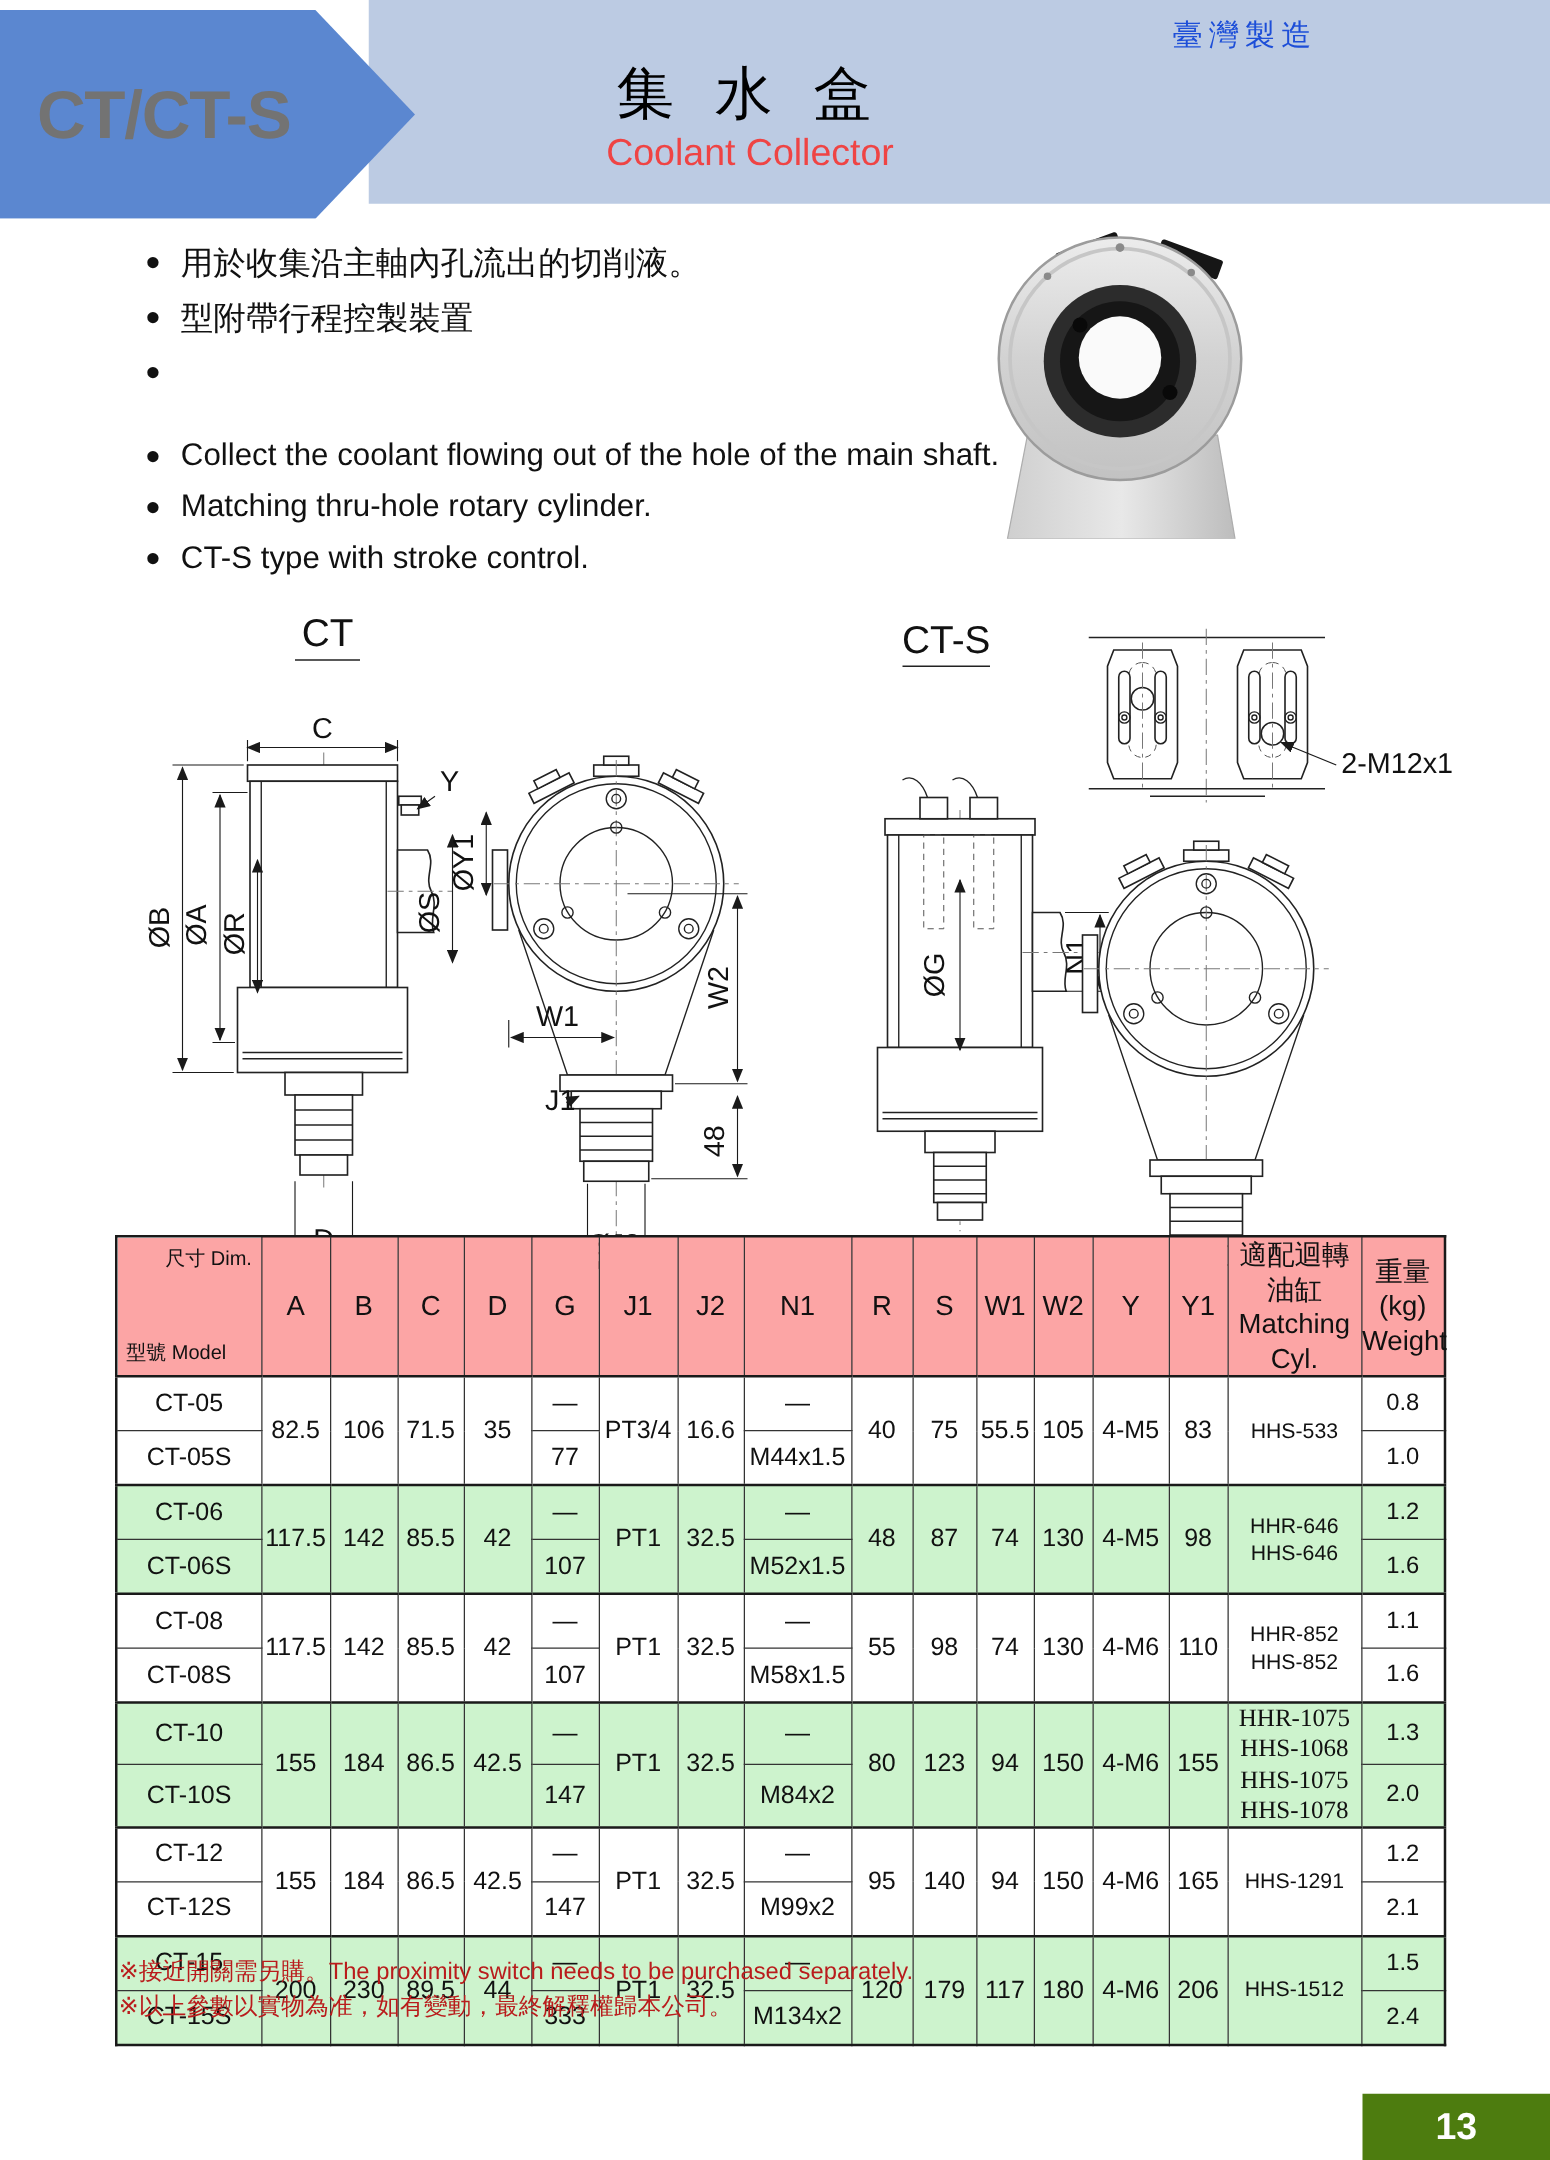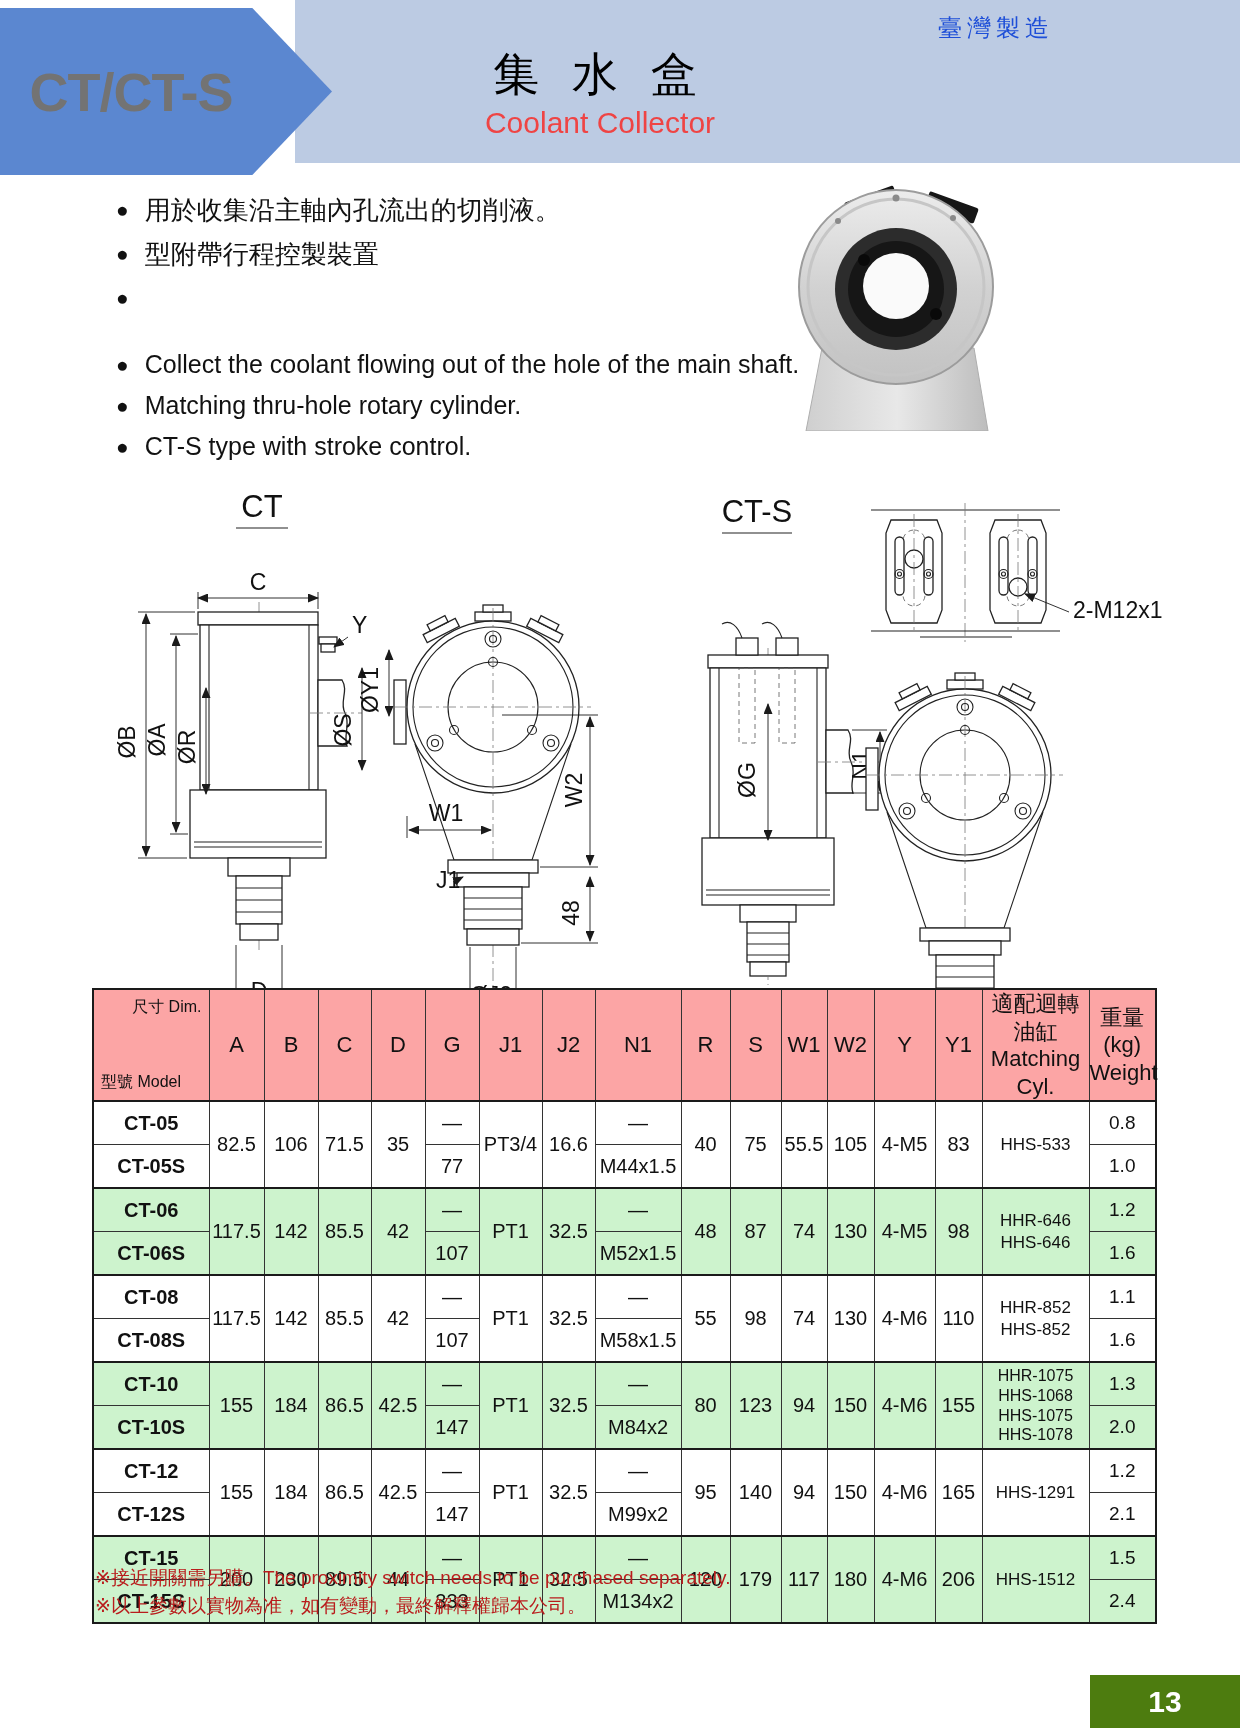--- a/index.html
+++ b/index.html
@@ -38,23 +38,23 @@
   .draw .lb{font-size:23px;}
   .draw .ttl{font-size:31px;}
 
   
   .spec{position:absolute;left:92px;top:988px;border-collapse:collapse;table-layout:fixed;
         width:1063px;border:2.5px solid #1a1a1a;}
   .spec th,.spec td{border:1px solid #333;text-align:center;vertical-align:middle;padding:0;}
   .spec tr.hd th{background:#fca5a5;height:58px;font-size:22px;font-weight:normal;border-bottom:2px solid #1a1a1a;}
   .spec th.wide{font-size:17px;white-space:pre-line;line-height:1.25;}
   .spec td{height:42px;font-size:20px;background:#fff;}
-  .spec td.model{font-weight:bold;}
+  .spec td.model{font-weight:normal;}
   .spec td.cyl{font-size:17px;line-height:1.25;white-space:pre-line;}
-  .spec td.cyl4{font-size:16px;line-height:1.22;}
+  .spec td.cyl4{font-size:20px;line-height:1.22;font-family:Liberation Serif, serif;}
   .spec td.kg{font-size:19px;}
   .spec tr.gs td{border-top:2.5px solid #1a1a1a;}
   .spec tr.g td{background:#cdf3cd;}
   .corner{position:relative;
     background-image:linear-gradient(to bottom right,rgba(0,0,0,0) 49.3%,#333 49.3%,#333 50.7%,rgba(0,0,0,0) 50.7%);}
   .corner .ctop{position:absolute;right:7px;top:7px;font-size:16px;}
   .corner .cbot{position:absolute;left:7px;bottom:7px;font-size:16px;}
 
   
   .notes{position:absolute;left:95px;top:1564px;font-size:19px;line-height:28px;color:#b91c1c;}

